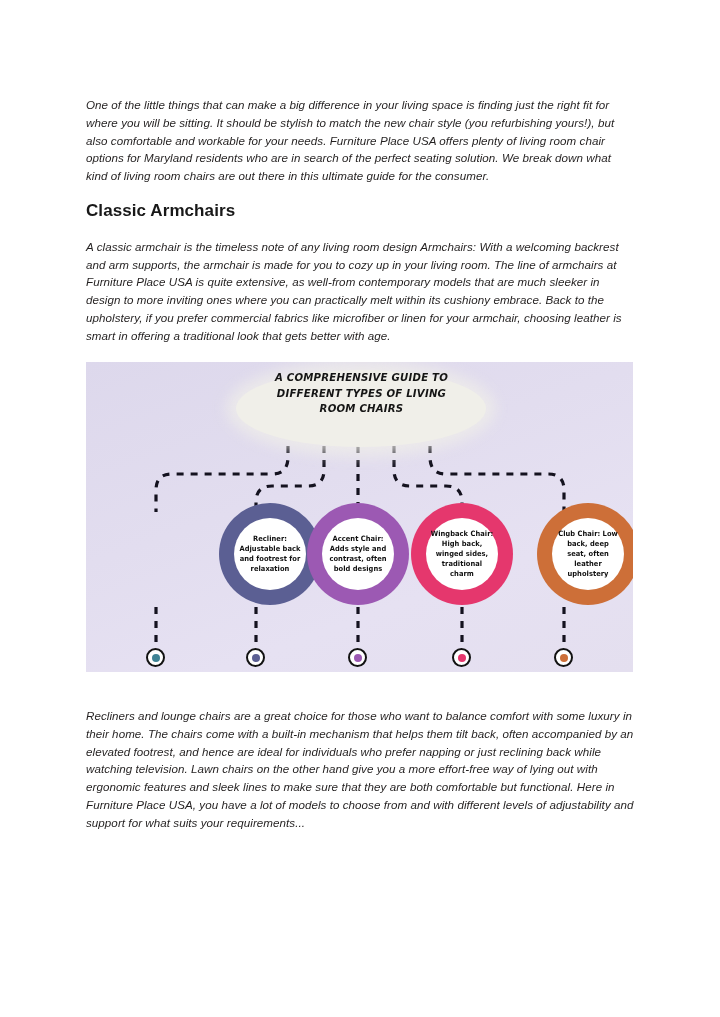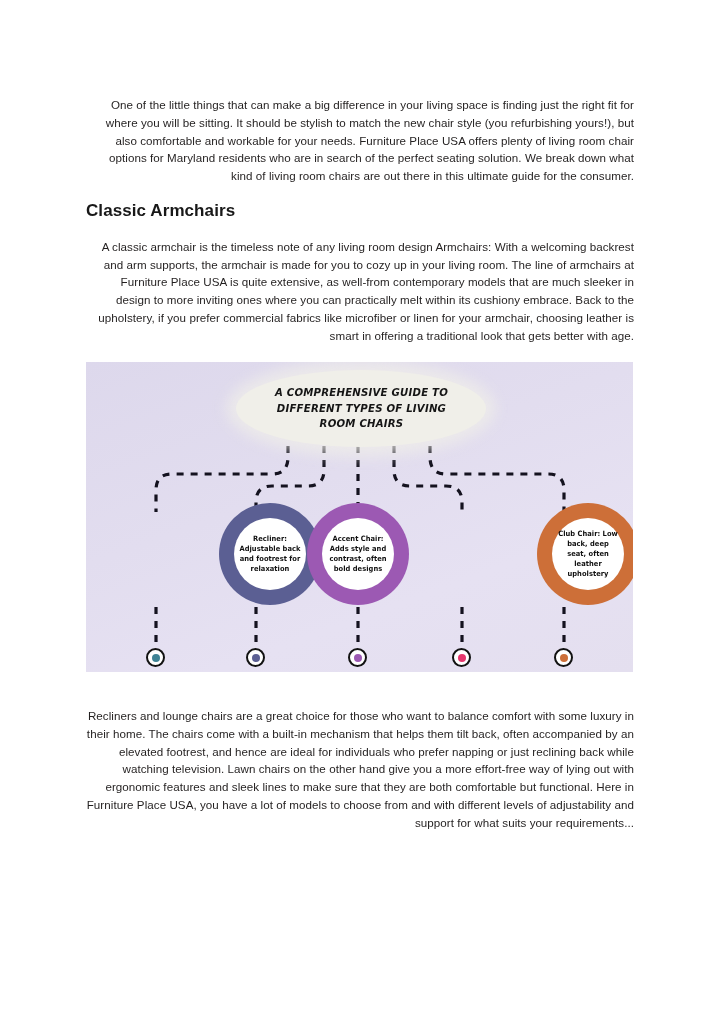--- a/index.html
+++ b/index.html
@@ -29,22 +29,23 @@
     left: 86px;
     top: 96px;
     width: 548px;
   }
 
   p.body-para {
     margin: 0 0 0 0;
     font-size: 11.6px;
     line-height: 17.8px;
     color: #221f1f;
-    text-align: right;
+    text-align: left;
     letter-spacing: 0.005em;
+    font-style: italic;
   }
 
   h2.section-heading {
     margin: 0;
     font-size: 17px;
     line-height: 17.8px;
     font-weight: bold;
     color: #181818;
     letter-spacing: 0.005em;
   }
@@ -71,21 +72,21 @@
 
   .title-bubble {
     position: absolute;
     left: 150px;
     top: 8px;
     width: 250px;
     height: 77px;
     background: #f0efe9;
     border-radius: 50% / 50%;
     display: flex;
-    align-items: center;
+    align-items: flex-start;
     justify-content: center;
     box-shadow: 0 0 14px 10px rgba(240,239,233,0.72);
   }
   .title-bubble .title-text {
     font-family: "DejaVu Sans", sans-serif;
     font-size: 11.3px;
     font-weight: bold;
     font-style: italic;
     line-height: 15.5px;
     text-align: center;
@@ -201,20 +202,25 @@
           <div class="label">Recliner: Adjustable back and footrest for relaxation</div>
         </div>
       </div>
 
       <div class="node" style="left:221px; background:#9c59b3;">
         <div class="inner">
           <div class="label">Accent Chair: Adds style and contrast, often bold designs</div>
         </div>
       </div>
 
+      <div class="node" style="left:325px; background:#e5376d;">
+        <div class="inner">
+          <div class="label">Wingback Chair: High back, winged sides, traditional charm</div>
+        </div>
+      </div>
 
       <div class="node" style="left:451px; background:#cd6f38;">
         <div class="inner">
           <div class="label">Club Chair: Low back, deep seat, often leather upholstery</div>
         </div>
       </div>
 
       <div class="dot" style="left:60px;">
           <i style="background:#3e8294;"></i>
         </div>

